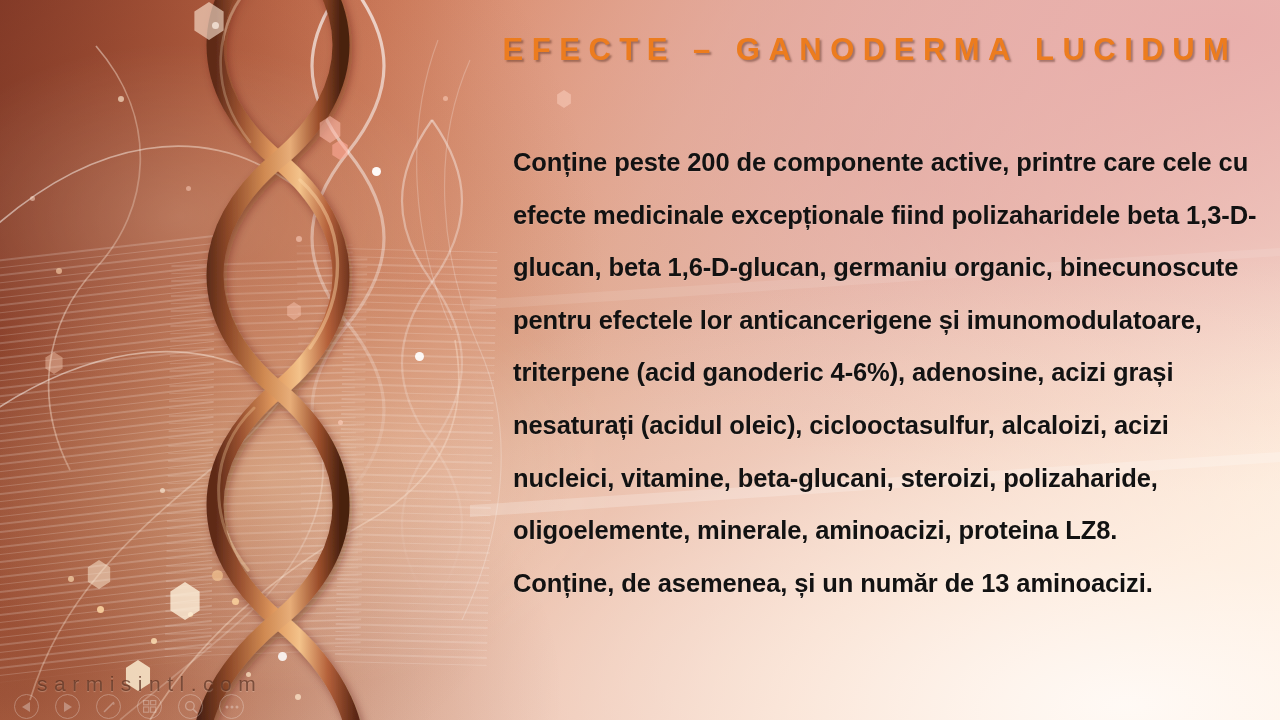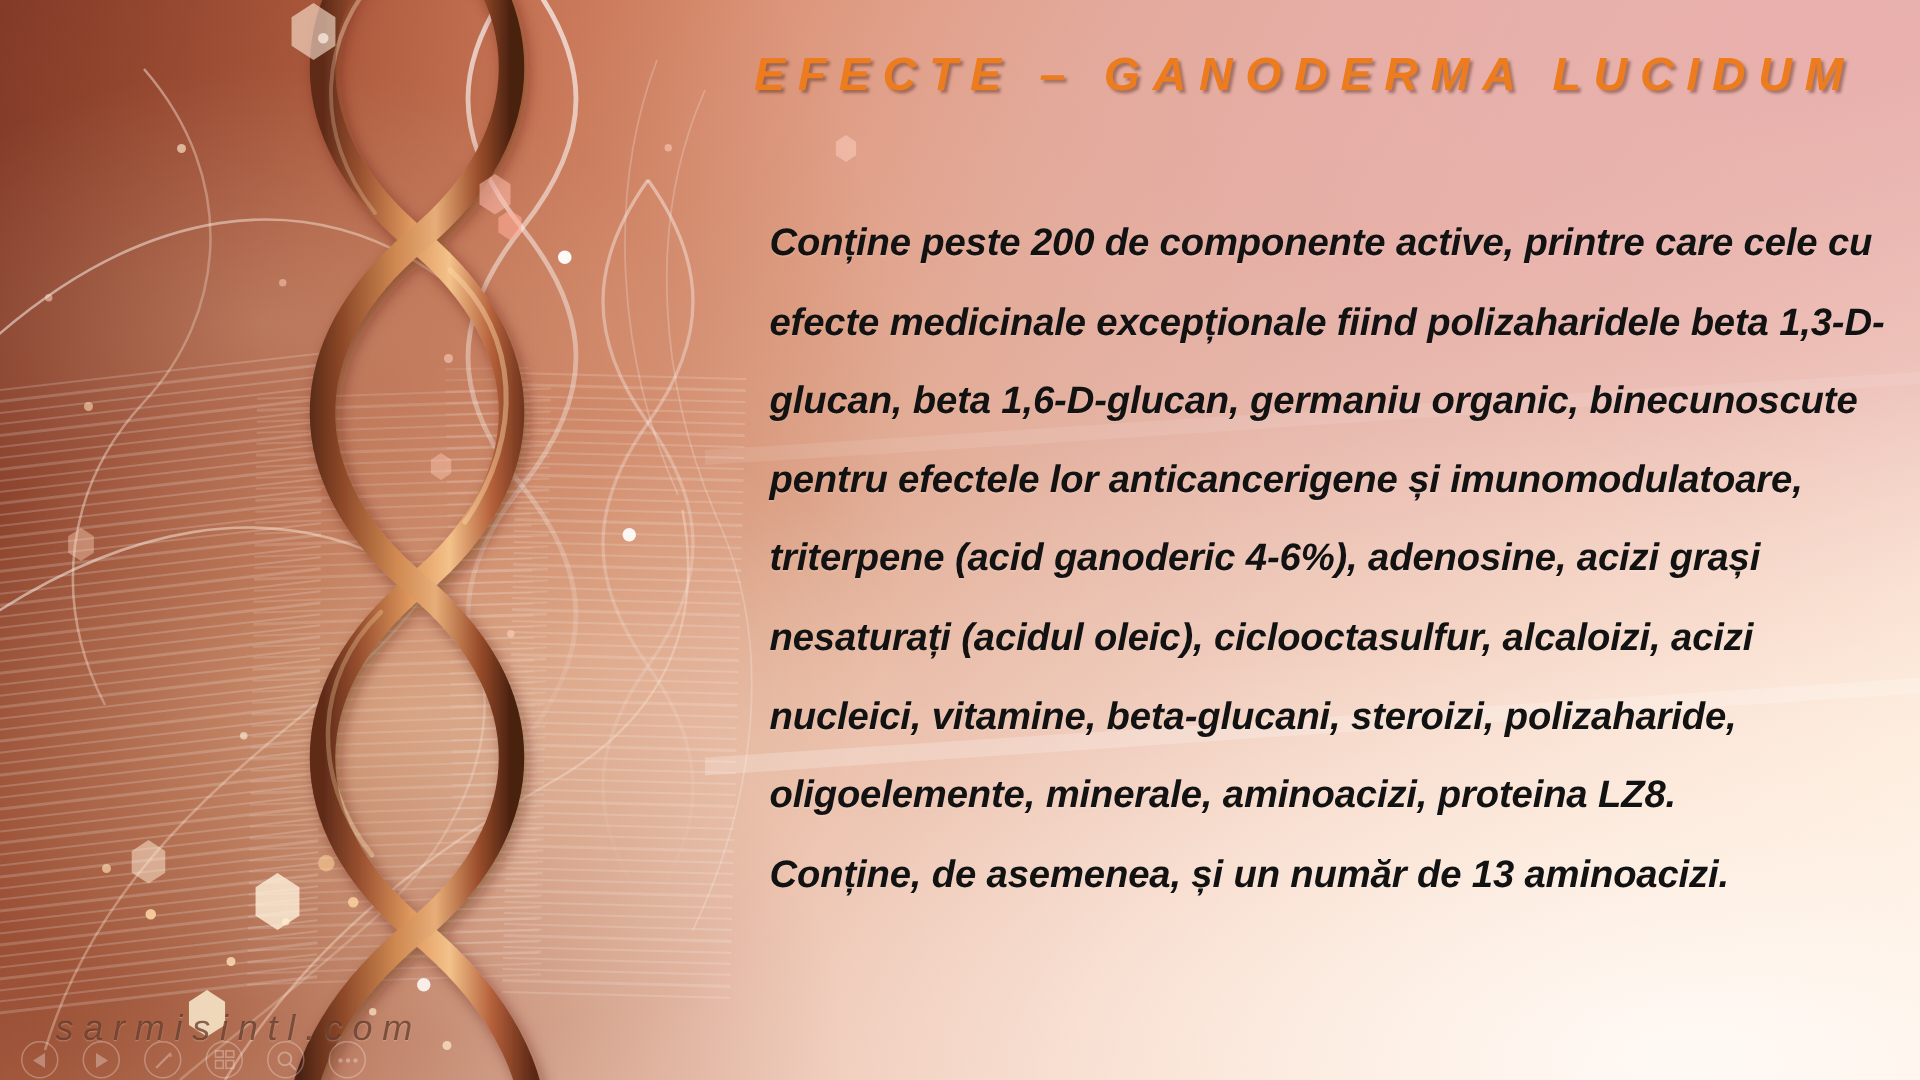--- a/index.html
+++ b/index.html
@@ -11,21 +11,20 @@
   body {
     font-family: "Liberation Sans", sans-serif;
   }
 
   #slide {
     position: relative;
     width: 1280px;
     height: 720px;
     overflow: hidden;
     background: #e8b9ac;
-    font-style: italic;
   }
 
   
   .layer { position: absolute; inset: 0; pointer-events: none; }
 
   
   .bg-base {
     background:
       radial-gradient(120% 95% at 88% 98%, rgba(255,250,246,0.96) 0%, rgba(255,240,228,0.72) 22%, rgba(255,228,210,0.30) 44%, rgba(255,228,210,0) 66%),
       radial-gradient(105% 85% at 96% 4%, rgba(232,172,170,0.92) 0%, rgba(229,166,163,0.55) 34%, rgba(226,160,158,0.12) 60%, rgba(226,160,158,0) 76%),
@@ -123,21 +122,21 @@
     letter-spacing: -0.1px;
     text-shadow: 0 1px 0 rgba(255,255,255,.12);
   }
   #body-text p { margin: 0; }
 
   
   #watermark {
     position: absolute;
     left: 37px;
     top: 672px;
-    font-size: 24px;
+    font-size: 21px;
     letter-spacing: 6.5px;
     font-weight: 500;
     color: rgba(92,48,32,.72);
     text-shadow: 0 1px 1px rgba(255,235,220,.30);
   }
 
   
   #controls {
     position: absolute;
     left: 14px;

